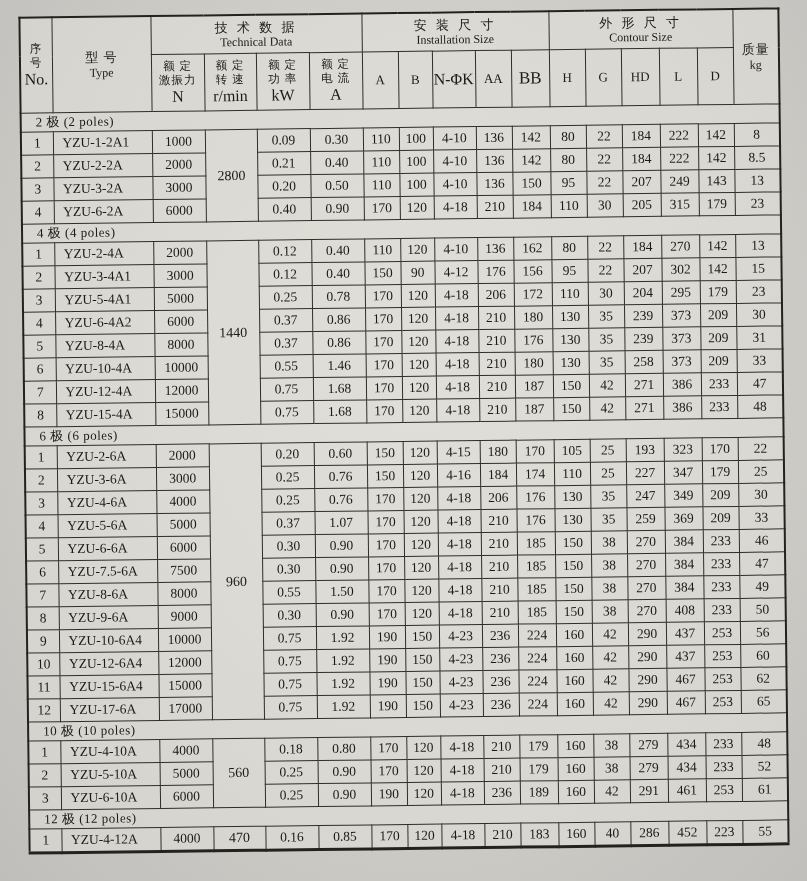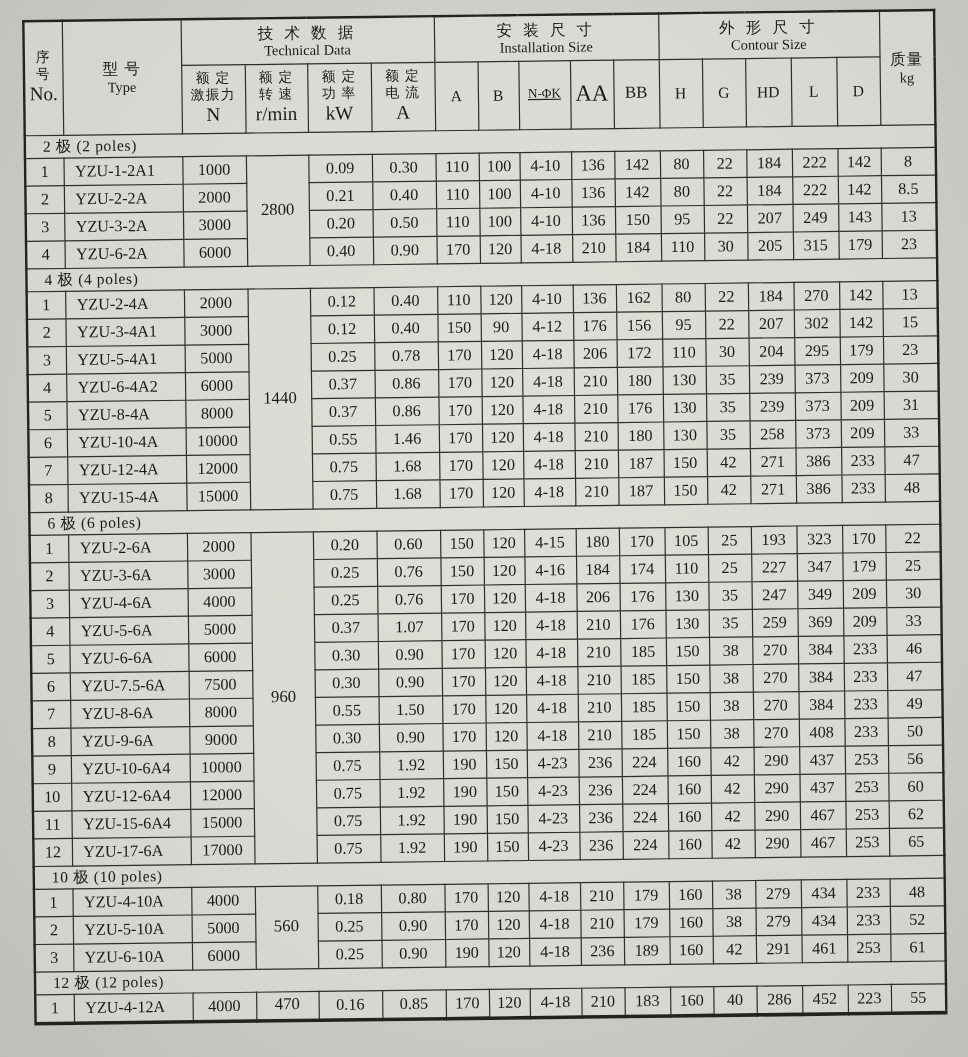--- a/index.html
+++ b/index.html
@@ -153,23 +153,23 @@
           </th>
           <th>
             <div class="stack">
               <div class="sub-line">额 定</div>
               <div class="sub-line">电 流</div>
               <div class="sub-unit">A</div>
             </div>
           </th>
           <th style="font-size: 13px;">A</th>
           <th style="font-size: 13px;">B</th>
-          <th style="font-size: 11px; text-decoration: underline;">N-ΦK</th>
-          <th style="font-size: 19px;">AA</th>
-          <th style="font-size: 14px;">BB</th>
+          <th style="font-size: 16px;">N-ΦK</th>
+          <th style="font-size: 13px;">AA</th>
+          <th style="font-size: 17px;">BB</th>
           <th style="font-size: 13px;">H</th>
           <th style="font-size: 13px;">G</th>
           <th style="font-size: 13px;">HD</th>
           <th style="font-size: 13px;">L</th>
           <th style="font-size: 13px;">D</th>
         </tr>
     </thead>
     <tbody id="table-body">
         <tr class="section-row">
           <td colspan="17">2 极 (2 poles)</td>

